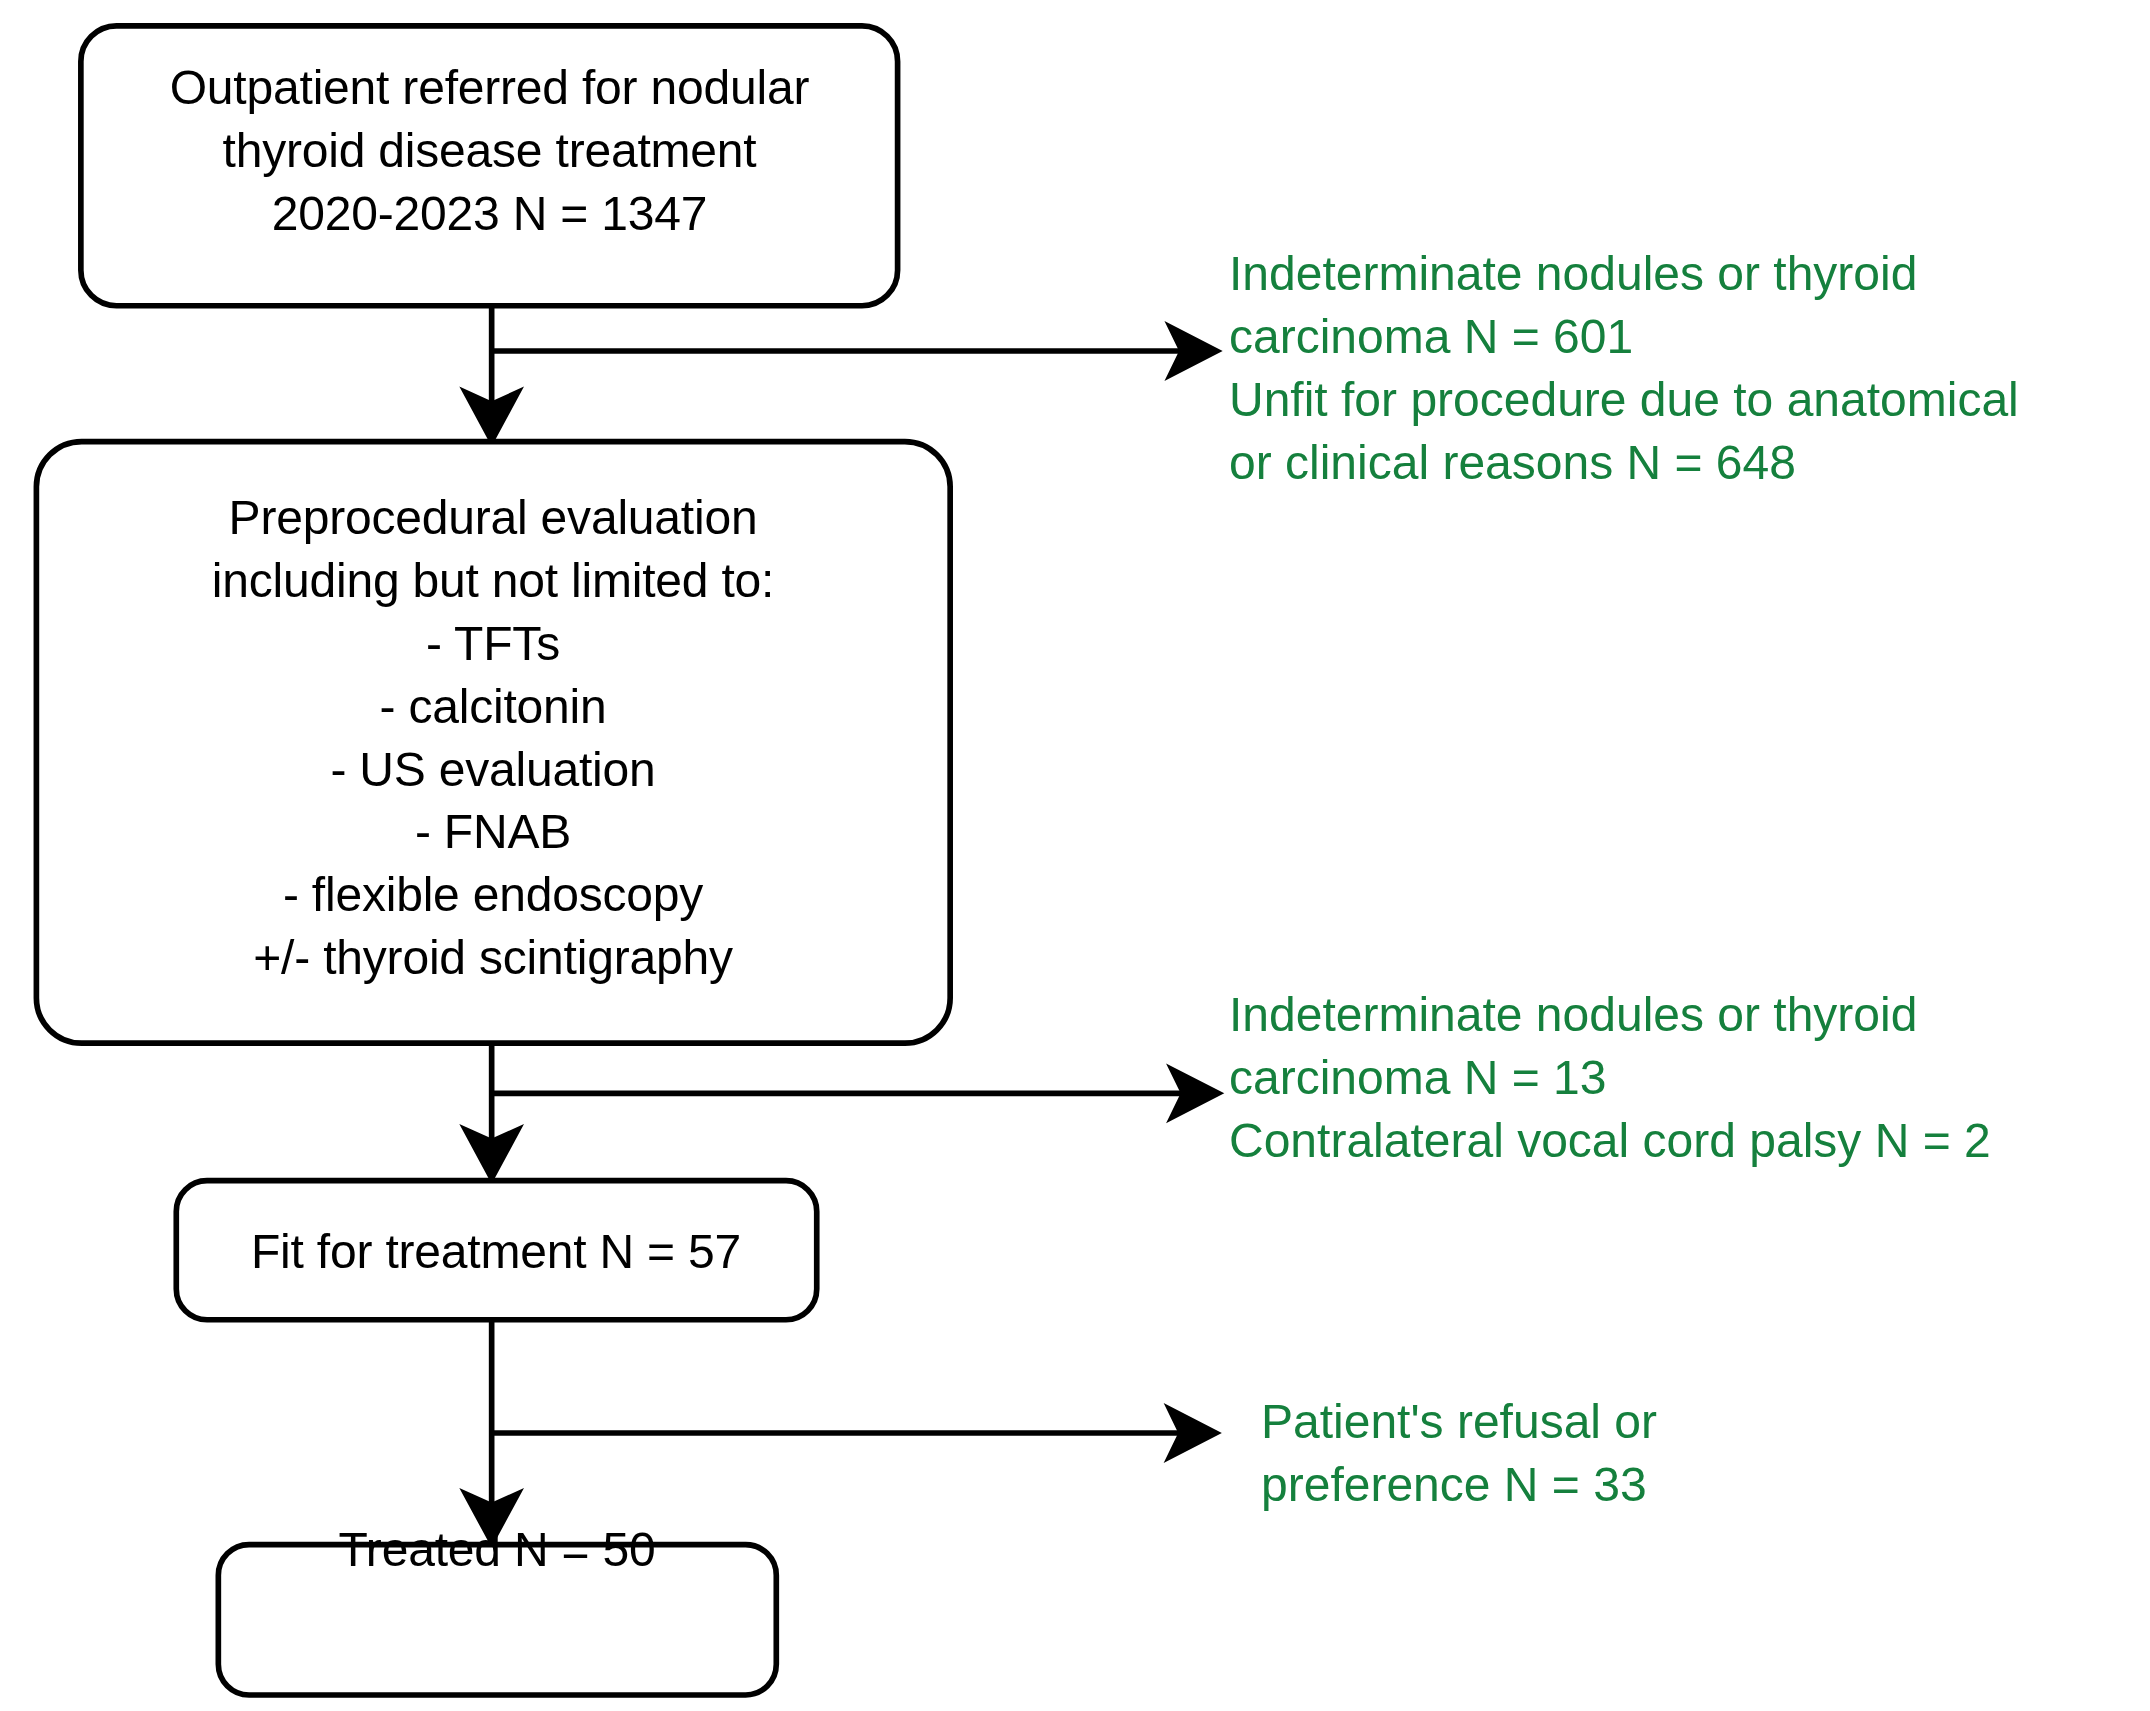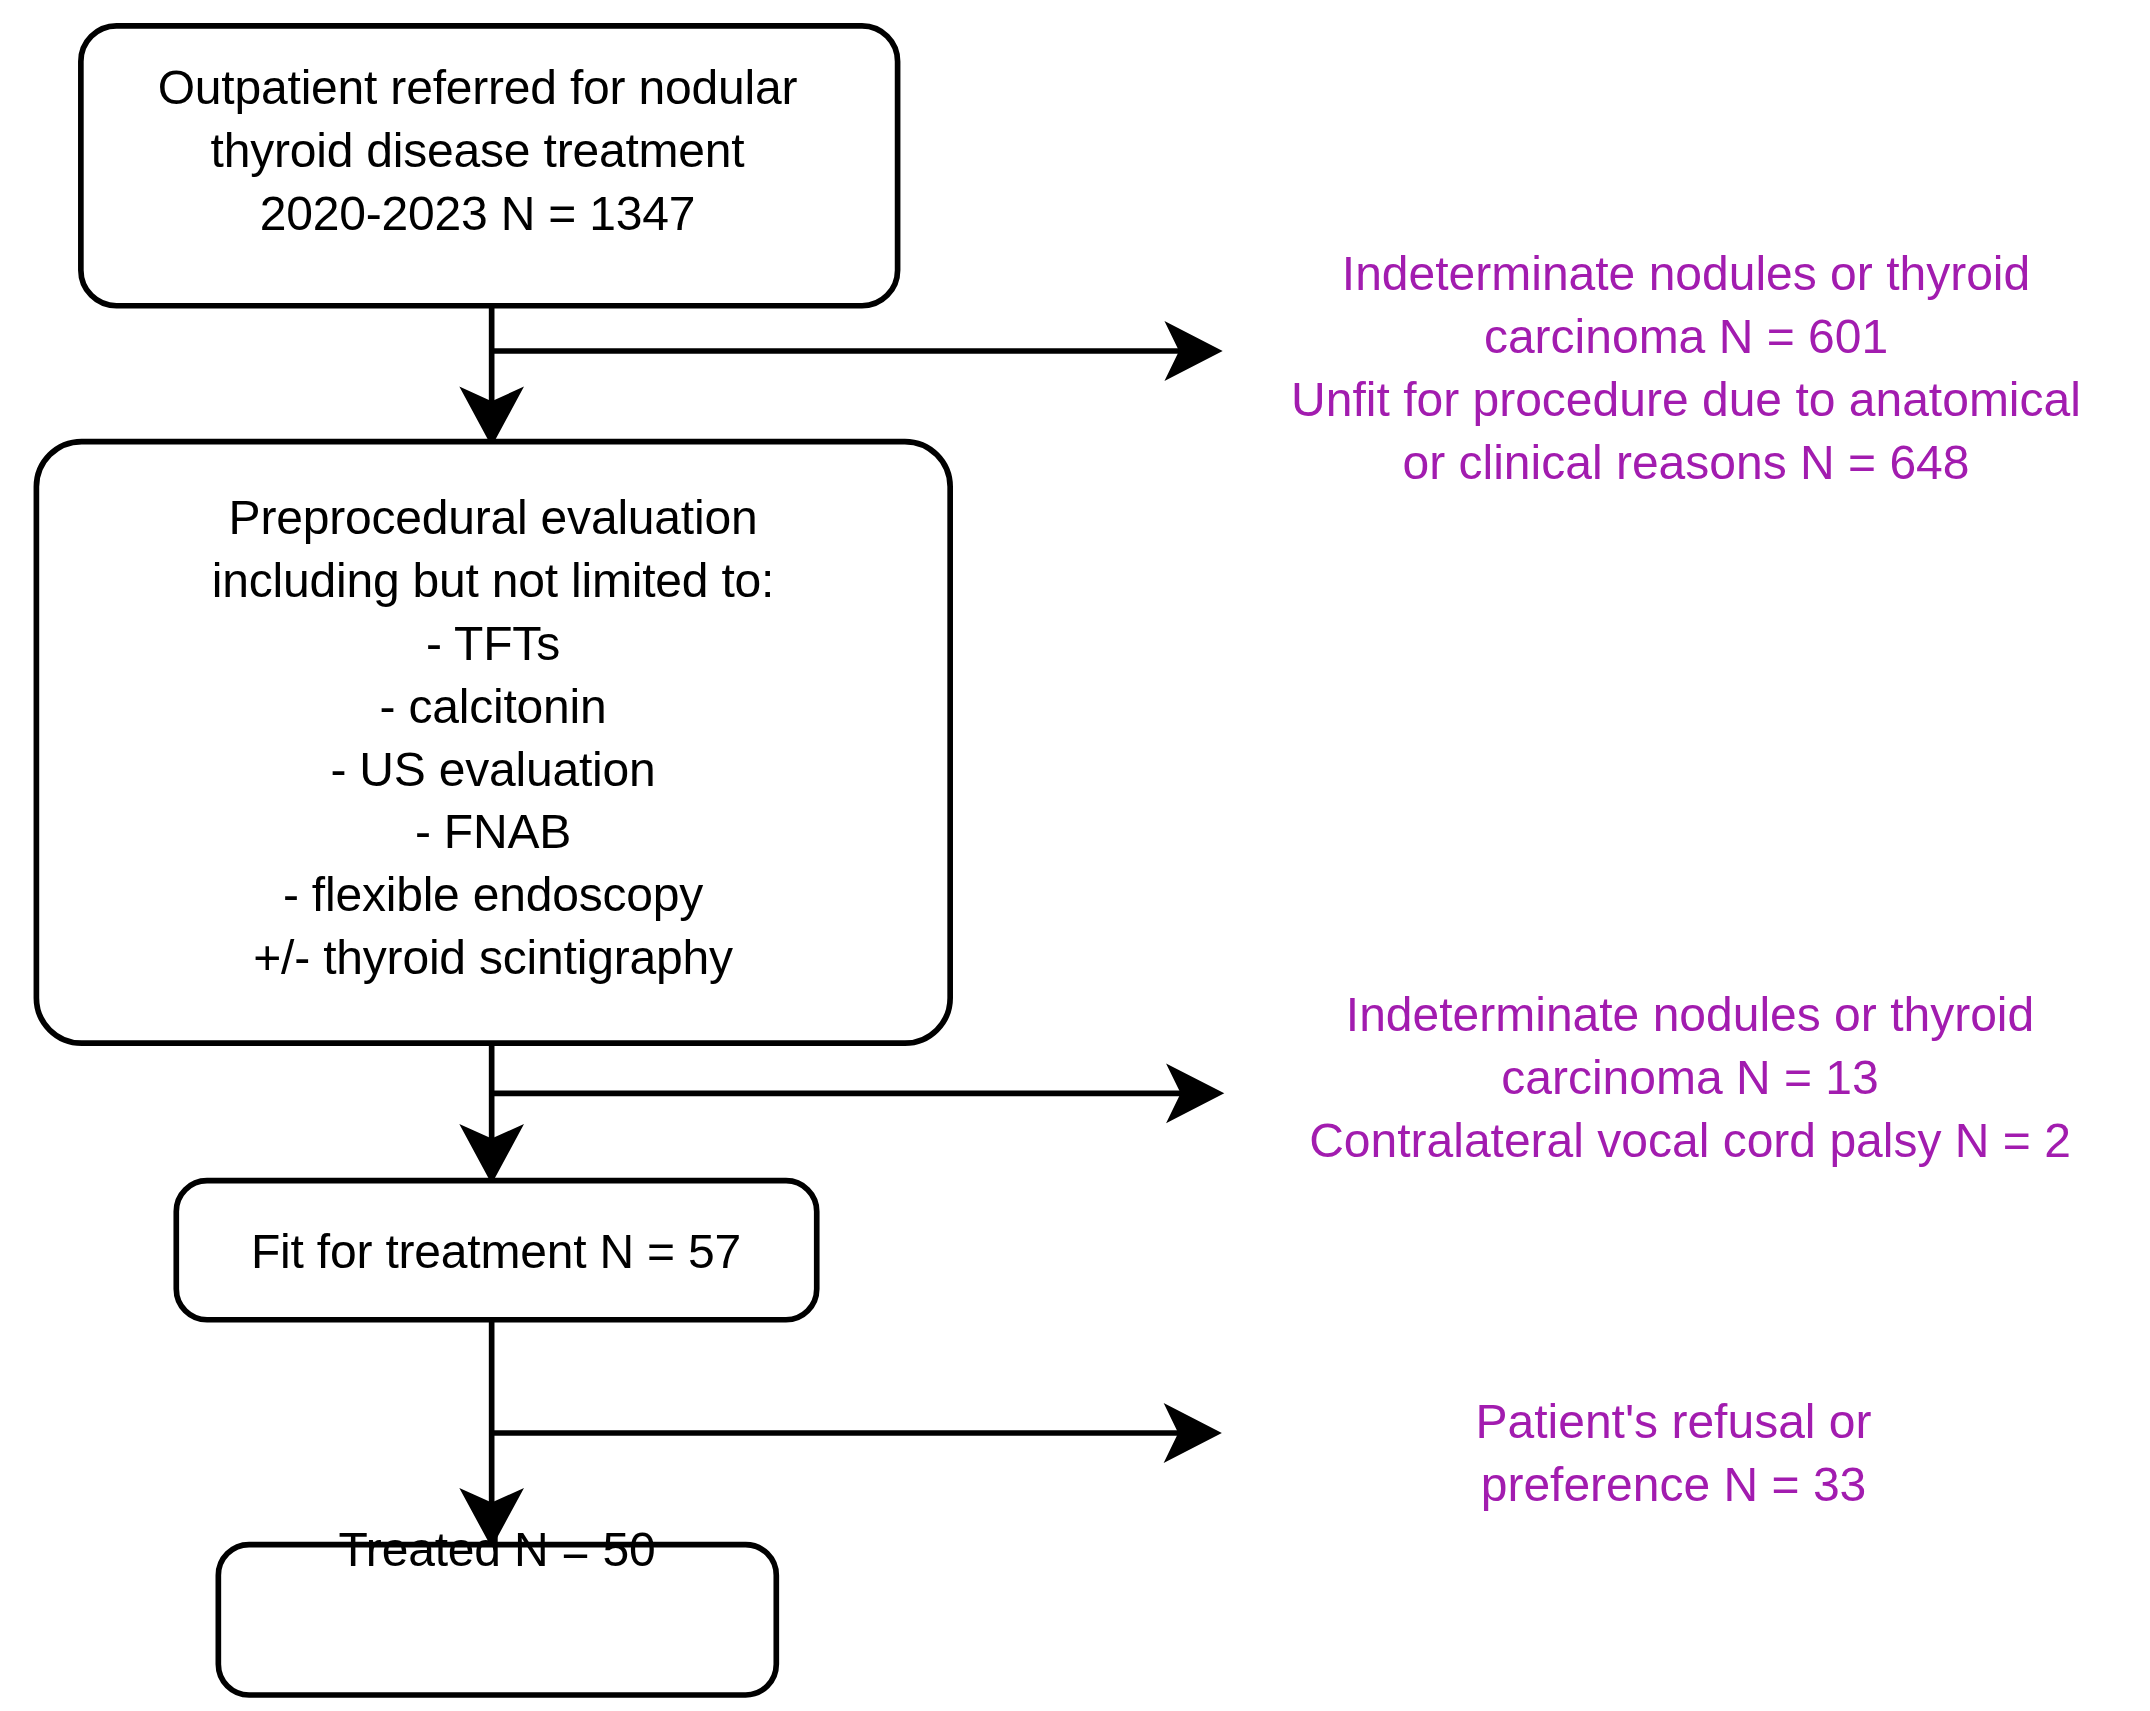--- a/index.html
+++ b/index.html
@@ -46,29 +46,29 @@
     text-align: center;
     color: #000000;
     font-family: "Liberation Sans", sans-serif;
     font-size: 48px;
     line-height: 1.31;
     white-space: pre;
     letter-spacing: -0.2px;
   }
   .side-text {
     position: absolute;
-    text-align: center;
-    color: #a21caf;
+    text-align: left;
+    color: #15803d;
     font-family: "Liberation Sans", sans-serif;
     font-size: 48px;
     line-height: 1.31;
     white-space: pre;
   }
   
-  #text-node-1 { left: 69px;  top: 57px;   width: 817px; }
+  #text-node-1 { left: 81px;  top: 57px;   width: 817px; }
   #text-node-2 { left: 36px;   top: 471px;  width: 914px; margin-top: 16px; }
   #text-node-3 { left: 176px;  top: 1221px; width: 640px;  }
   #text-node-4 { left: 218px;  top: 1519px; width: 558px;  }
   
   #text-note-1 { left: 1229px; top: 243px;  width: 914px; }
   #text-note-2 { left: 1229px; top: 984px; width: 922px; }
   #text-note-3 { left: 1261px; top: 1391px; width: 825px; }
 </style>
 </head>
 <body>

